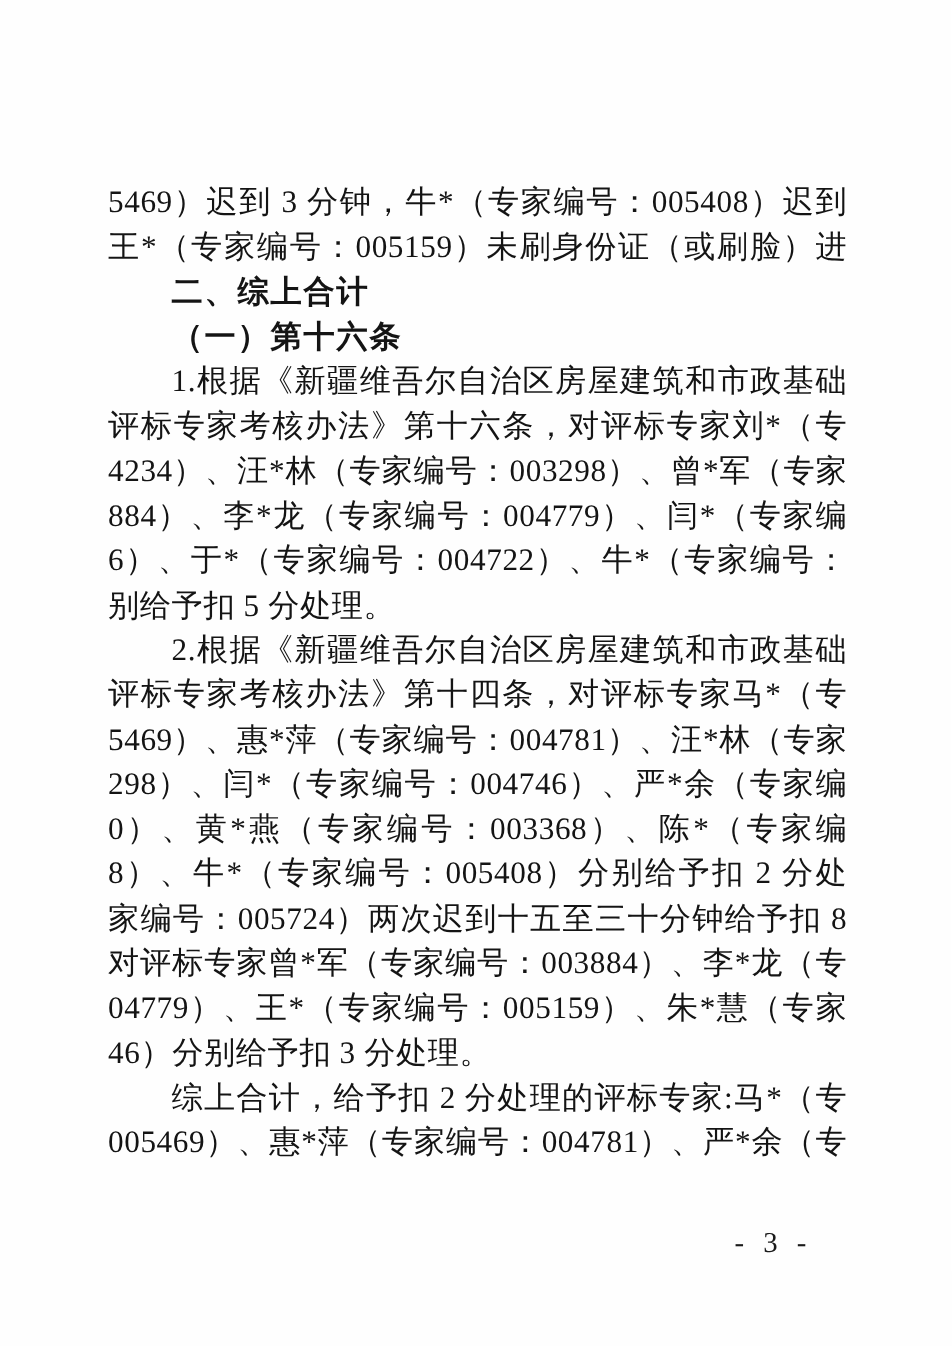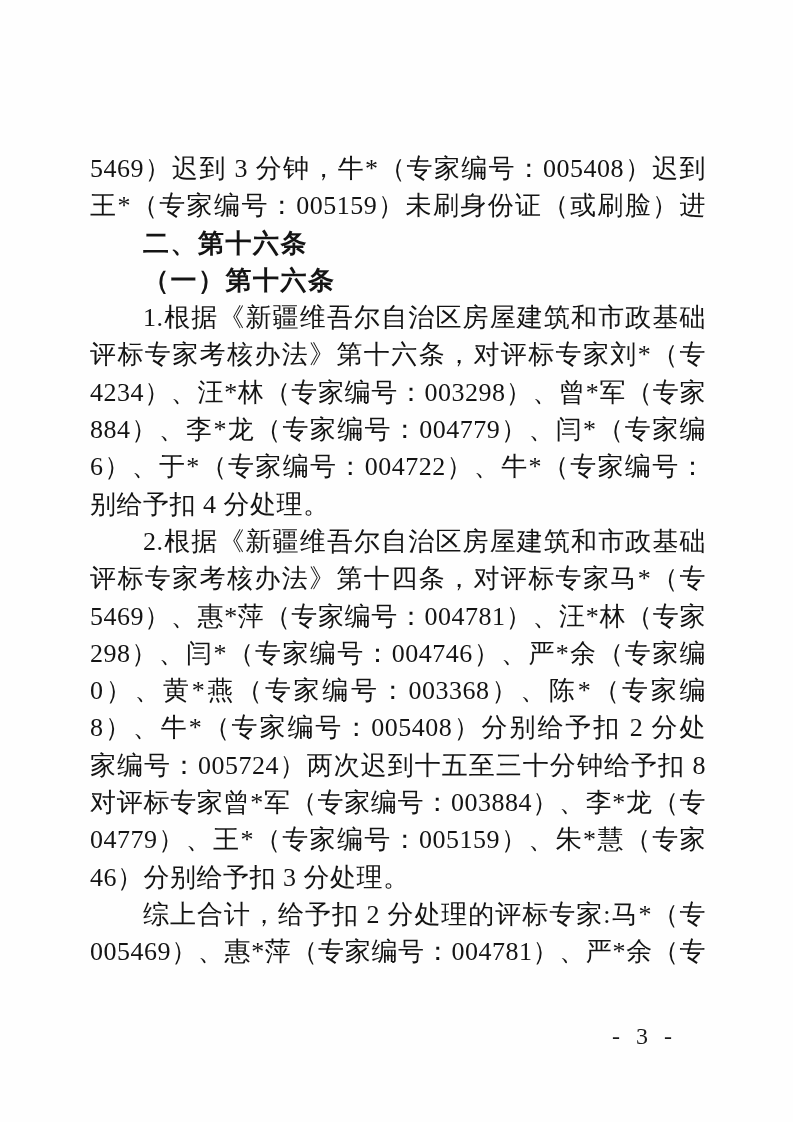--- a/index.html
+++ b/index.html
@@ -61,28 +61,28 @@
     white-space: pre;
   }
 </style>
 </head>
 <body>
 
 <div class="page">
   <div class="textblock">
     <div class="line j">5469）迟到 3 分钟，牛*（专家编号：005408）迟到 10 分钟；</div>
     <div class="line j">王*（专家编号：005159）未刷身份证（或刷脸）进入评标区。</div>
-    <div class="line ind h1">二、第十六条</div>
+    <div class="line ind h1">二、综上合计</div>
     <div class="line ind h2">（一）第十六条</div>
     <div class="line ind j">1.根据《新疆维吾尔自治区房屋建筑和市政基础设施工程</div>
     <div class="line j">评标专家考核办法》第十六条，对评标专家刘*（专家编号：00</div>
     <div class="line j">4234）、汪*林（专家编号：003298）、曾*军（专家编号：003</div>
     <div class="line j">884）、李*龙（专家编号：004779）、闫*（专家编号：00474</div>
     <div class="line j">6）、于*（专家编号：004722）、牛*（专家编号：005724）分</div>
-    <div class="line">别给予扣 4 分处理。</div>
+    <div class="line">别给予扣 5 分处理。</div>
     <div class="line ind j">2.根据《新疆维吾尔自治区房屋建筑和市政基础设施工程</div>
     <div class="line j">评标专家考核办法》第十四条，对评标专家马*（专家编号：00</div>
     <div class="line j">5469）、惠*萍（专家编号：004781）、汪*林（专家编号：003</div>
     <div class="line j">298）、闫*（专家编号：004746）、严*余（专家编号：00321</div>
     <div class="line j">0）、黄*燕（专家编号：003368）、陈*（专家编号：00335</div>
     <div class="line j">8）、牛*（专家编号：005408）分别给予扣 2 分处理；牛*（专</div>
     <div class="line j">家编号：005724）两次迟到十五至三十分钟给予扣 8 分处理；</div>
     <div class="line j">对评标专家曾*军（专家编号：003884）、李*龙（专家编号：0</div>
     <div class="line j">04779）、王*（专家编号：005159）、朱*慧（专家编号：0032</div>
     <div class="line">46）分别给予扣 3 分处理。</div>

